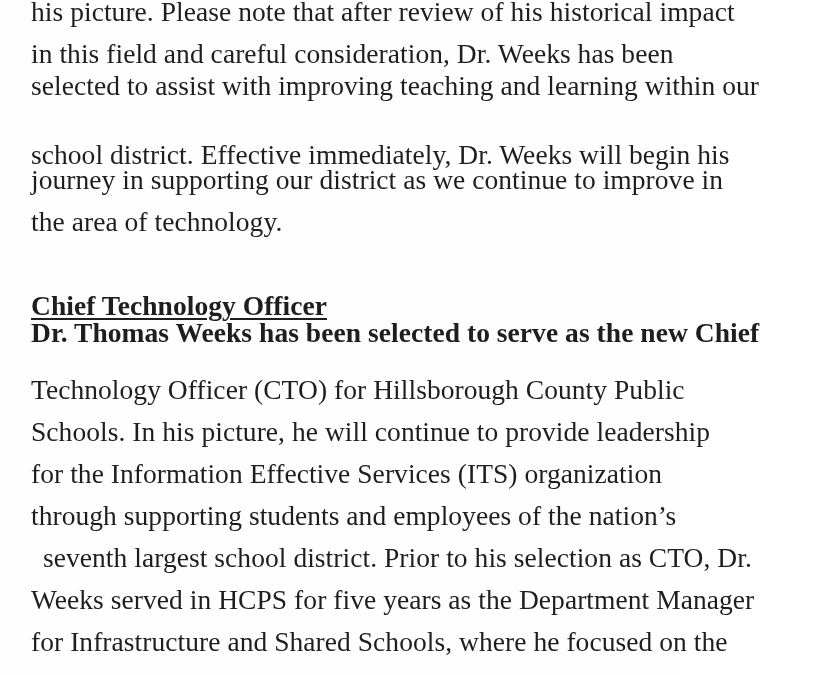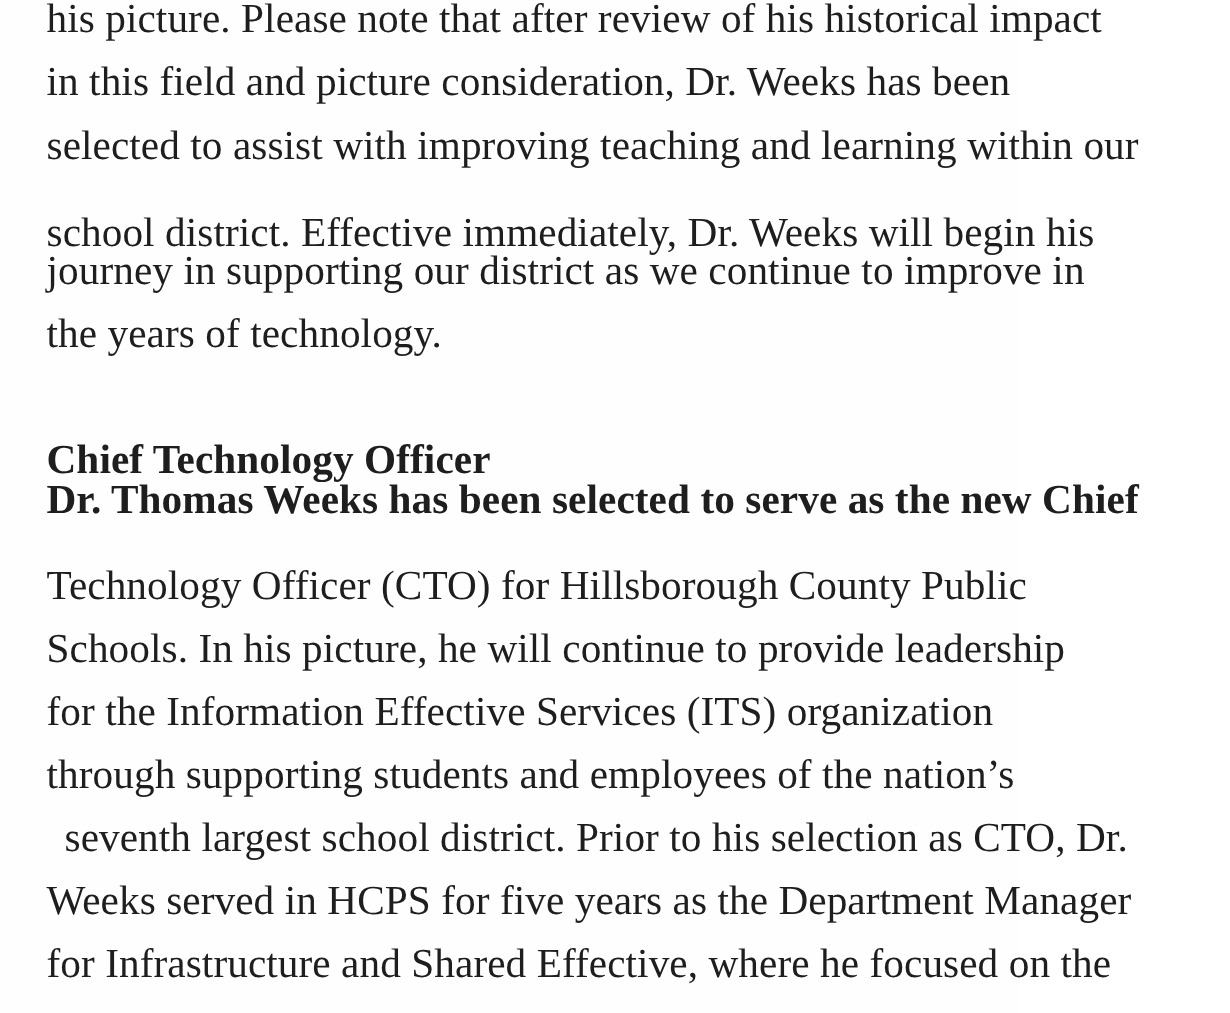--- a/index.html
+++ b/index.html
@@ -26,43 +26,44 @@
       left: 31px;
       white-space: nowrap;
       font-family: "Liberation Serif", "DejaVu Serif", serif;
       font-size: 27.5px;
       line-height: 34px;
       color: #1e1e1e;
       letter-spacing: 0.05px;
     }
     .heading {
       font-weight: bold;
+      text-decoration: underline;
       text-decoration-thickness: 2px;
       text-underline-offset: 3px;
     }
   </style>
 </head>
 <body>
 
 <div class="page">
 
   <div>
     <div class="line" style="top:-5px;">his picture.  Please note that after review of his historical impact</div>
-    <div class="line" style="top:37px;">in this field and picture consideration, Dr. Weeks has been</div>
-    <div class="line" style="top:80px;">selected to assist with improving teaching and learning within our</div>
+    <div class="line" style="top:37px;">in this field and careful consideration, Dr. Weeks has been</div>
+    <div class="line" style="top:69px;">selected to assist with improving teaching and learning within our</div>
     <div class="line" style="top:138px;">school district. Effective immediately, Dr. Weeks will begin his</div>
     <div class="line" style="top:163px;">journey in supporting our district as we continue to improve in</div>
-    <div class="line" style="top:205px;">the years of technology.</div>
+    <div class="line" style="top:205px;">the area of technology.</div>
   </div>
 
   <div>
     <div class="line heading" style="top:289px;">Chief Technology Officer</div>
     <div class="line" style="top:316px;font-weight:bold;">Dr. Thomas Weeks has been selected to serve as the new Chief</div>
     <div class="line" style="top:373px;">Technology Officer (CTO) for Hillsborough County Public</div>
     <div class="line" style="top:415px;">Schools. In his picture, he will continue to provide leadership</div>
     <div class="line" style="top:457px;">for the Information Effective Services (ITS) organization</div>
     <div class="line" style="top:499px;">through supporting students and employees of the nation’s</div>
     <div class="line" style="top:541px;margin-left:12px;">seventh largest school district. Prior to his selection as CTO, Dr.</div>
     <div class="line" style="top:583px;text-align:center;">Weeks served in HCPS for five years as the Department Manager</div>
-    <div class="line" style="top:625px;">for Infrastructure and Shared Effective, where he focused on the</div>
+    <div class="line" style="top:625px;">for Infrastructure and Shared Schools, where he focused on the</div>
   </div>
 
 </div>
 
 </body></html>

